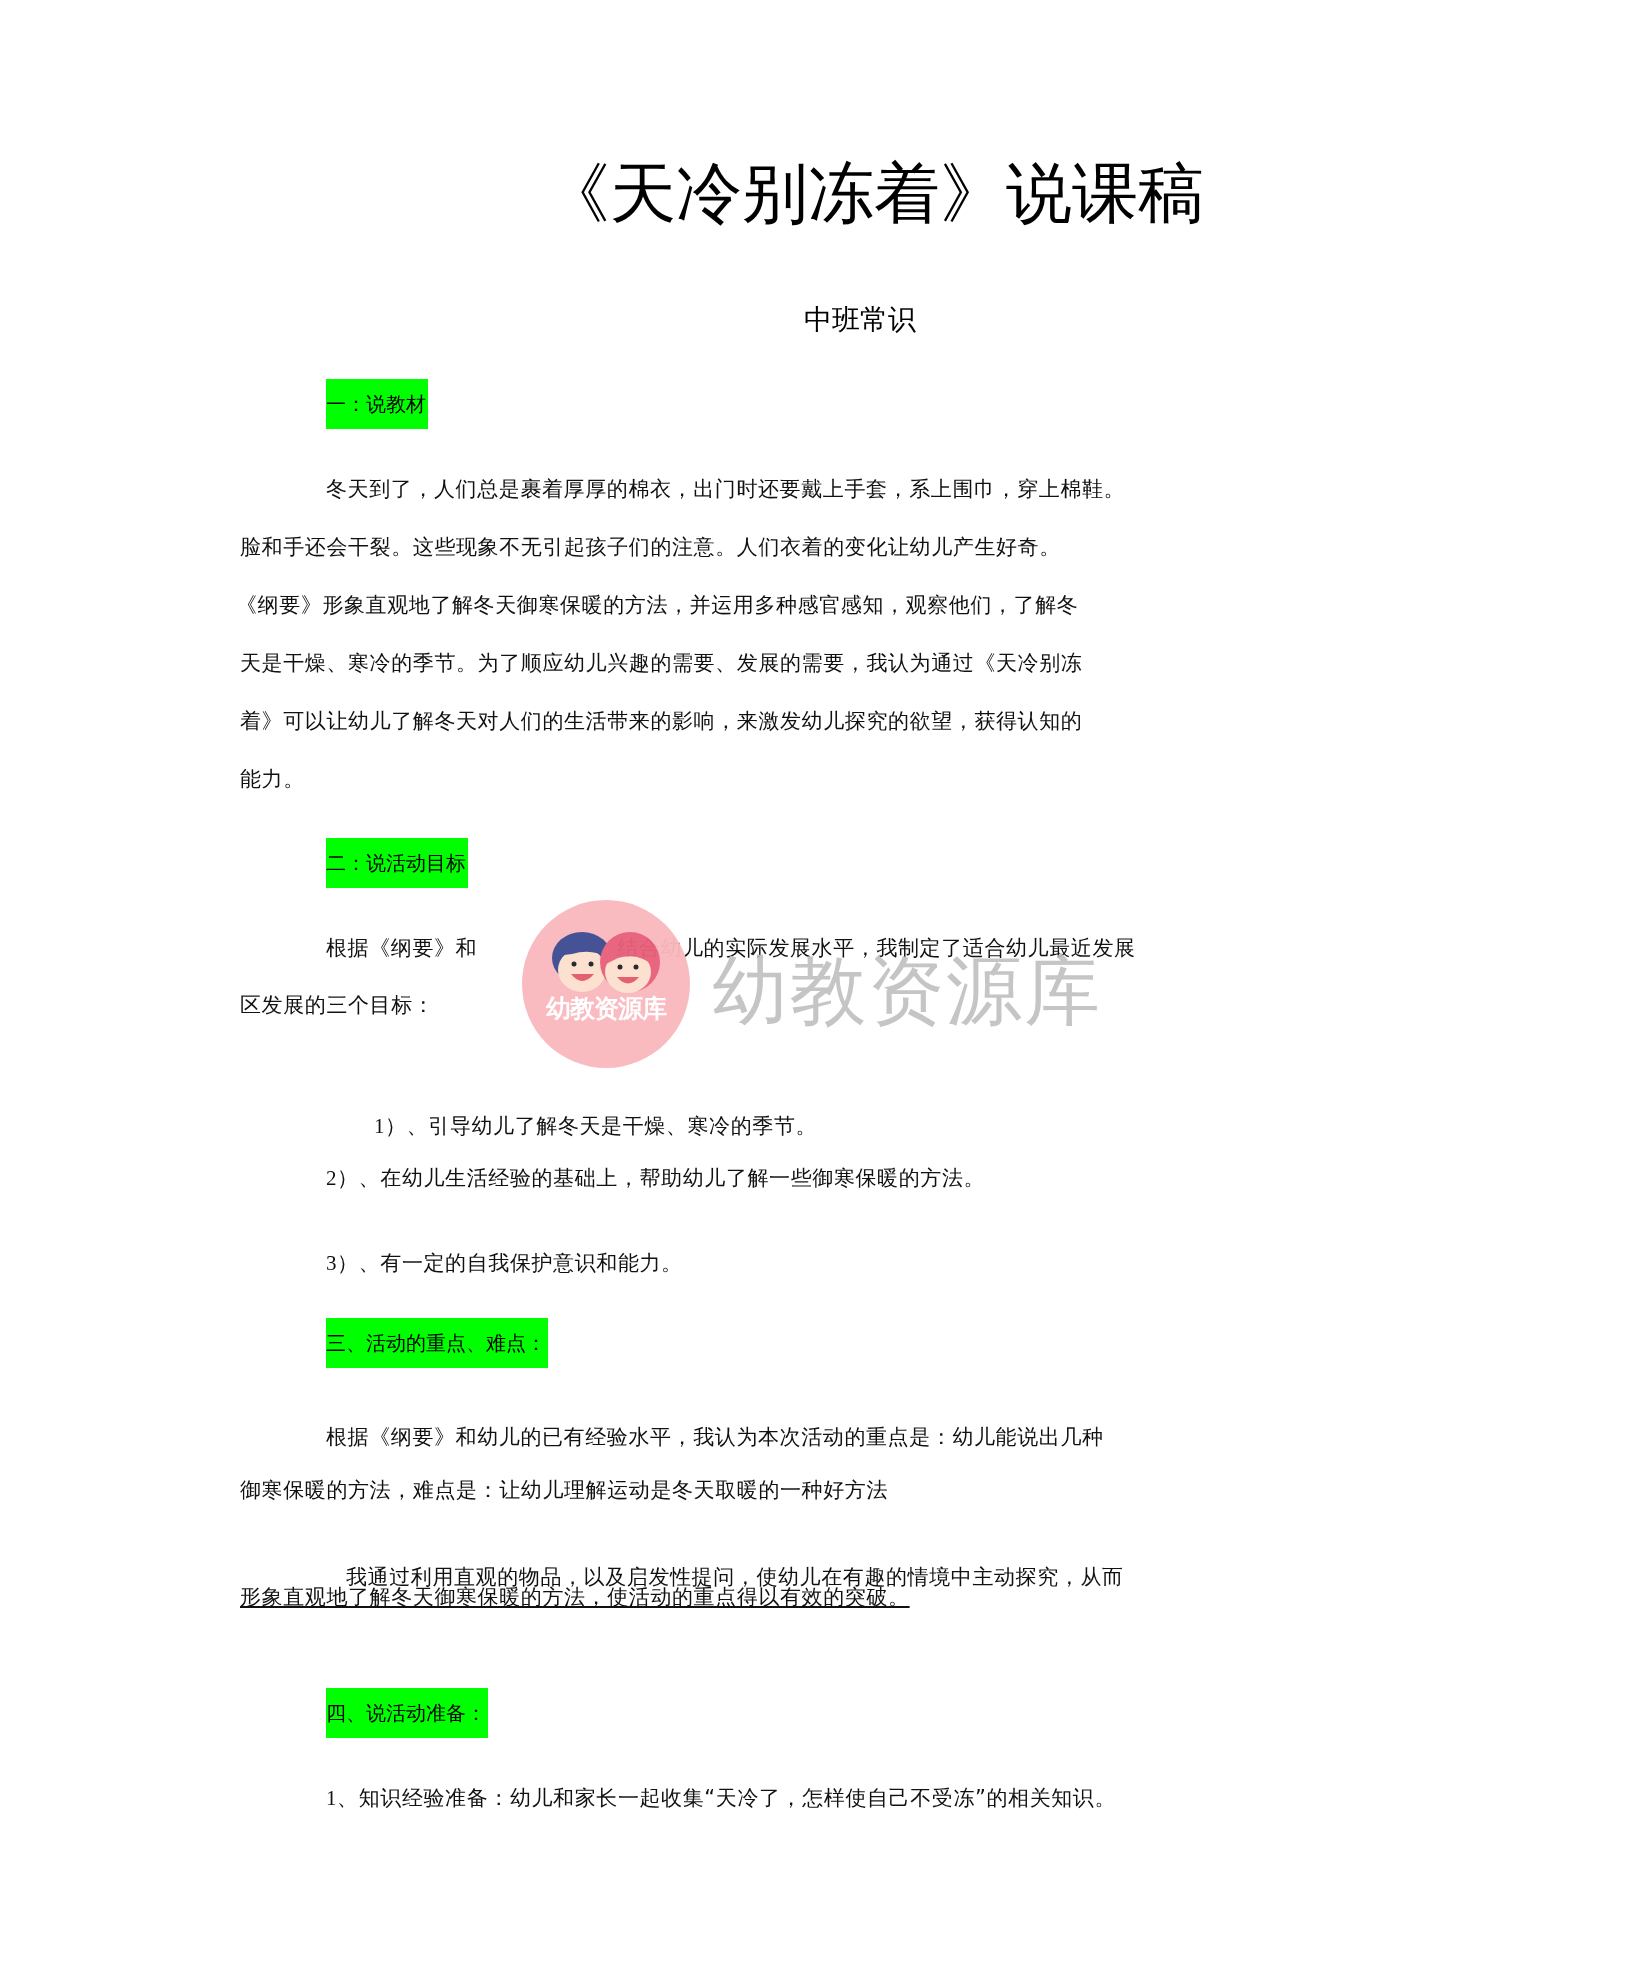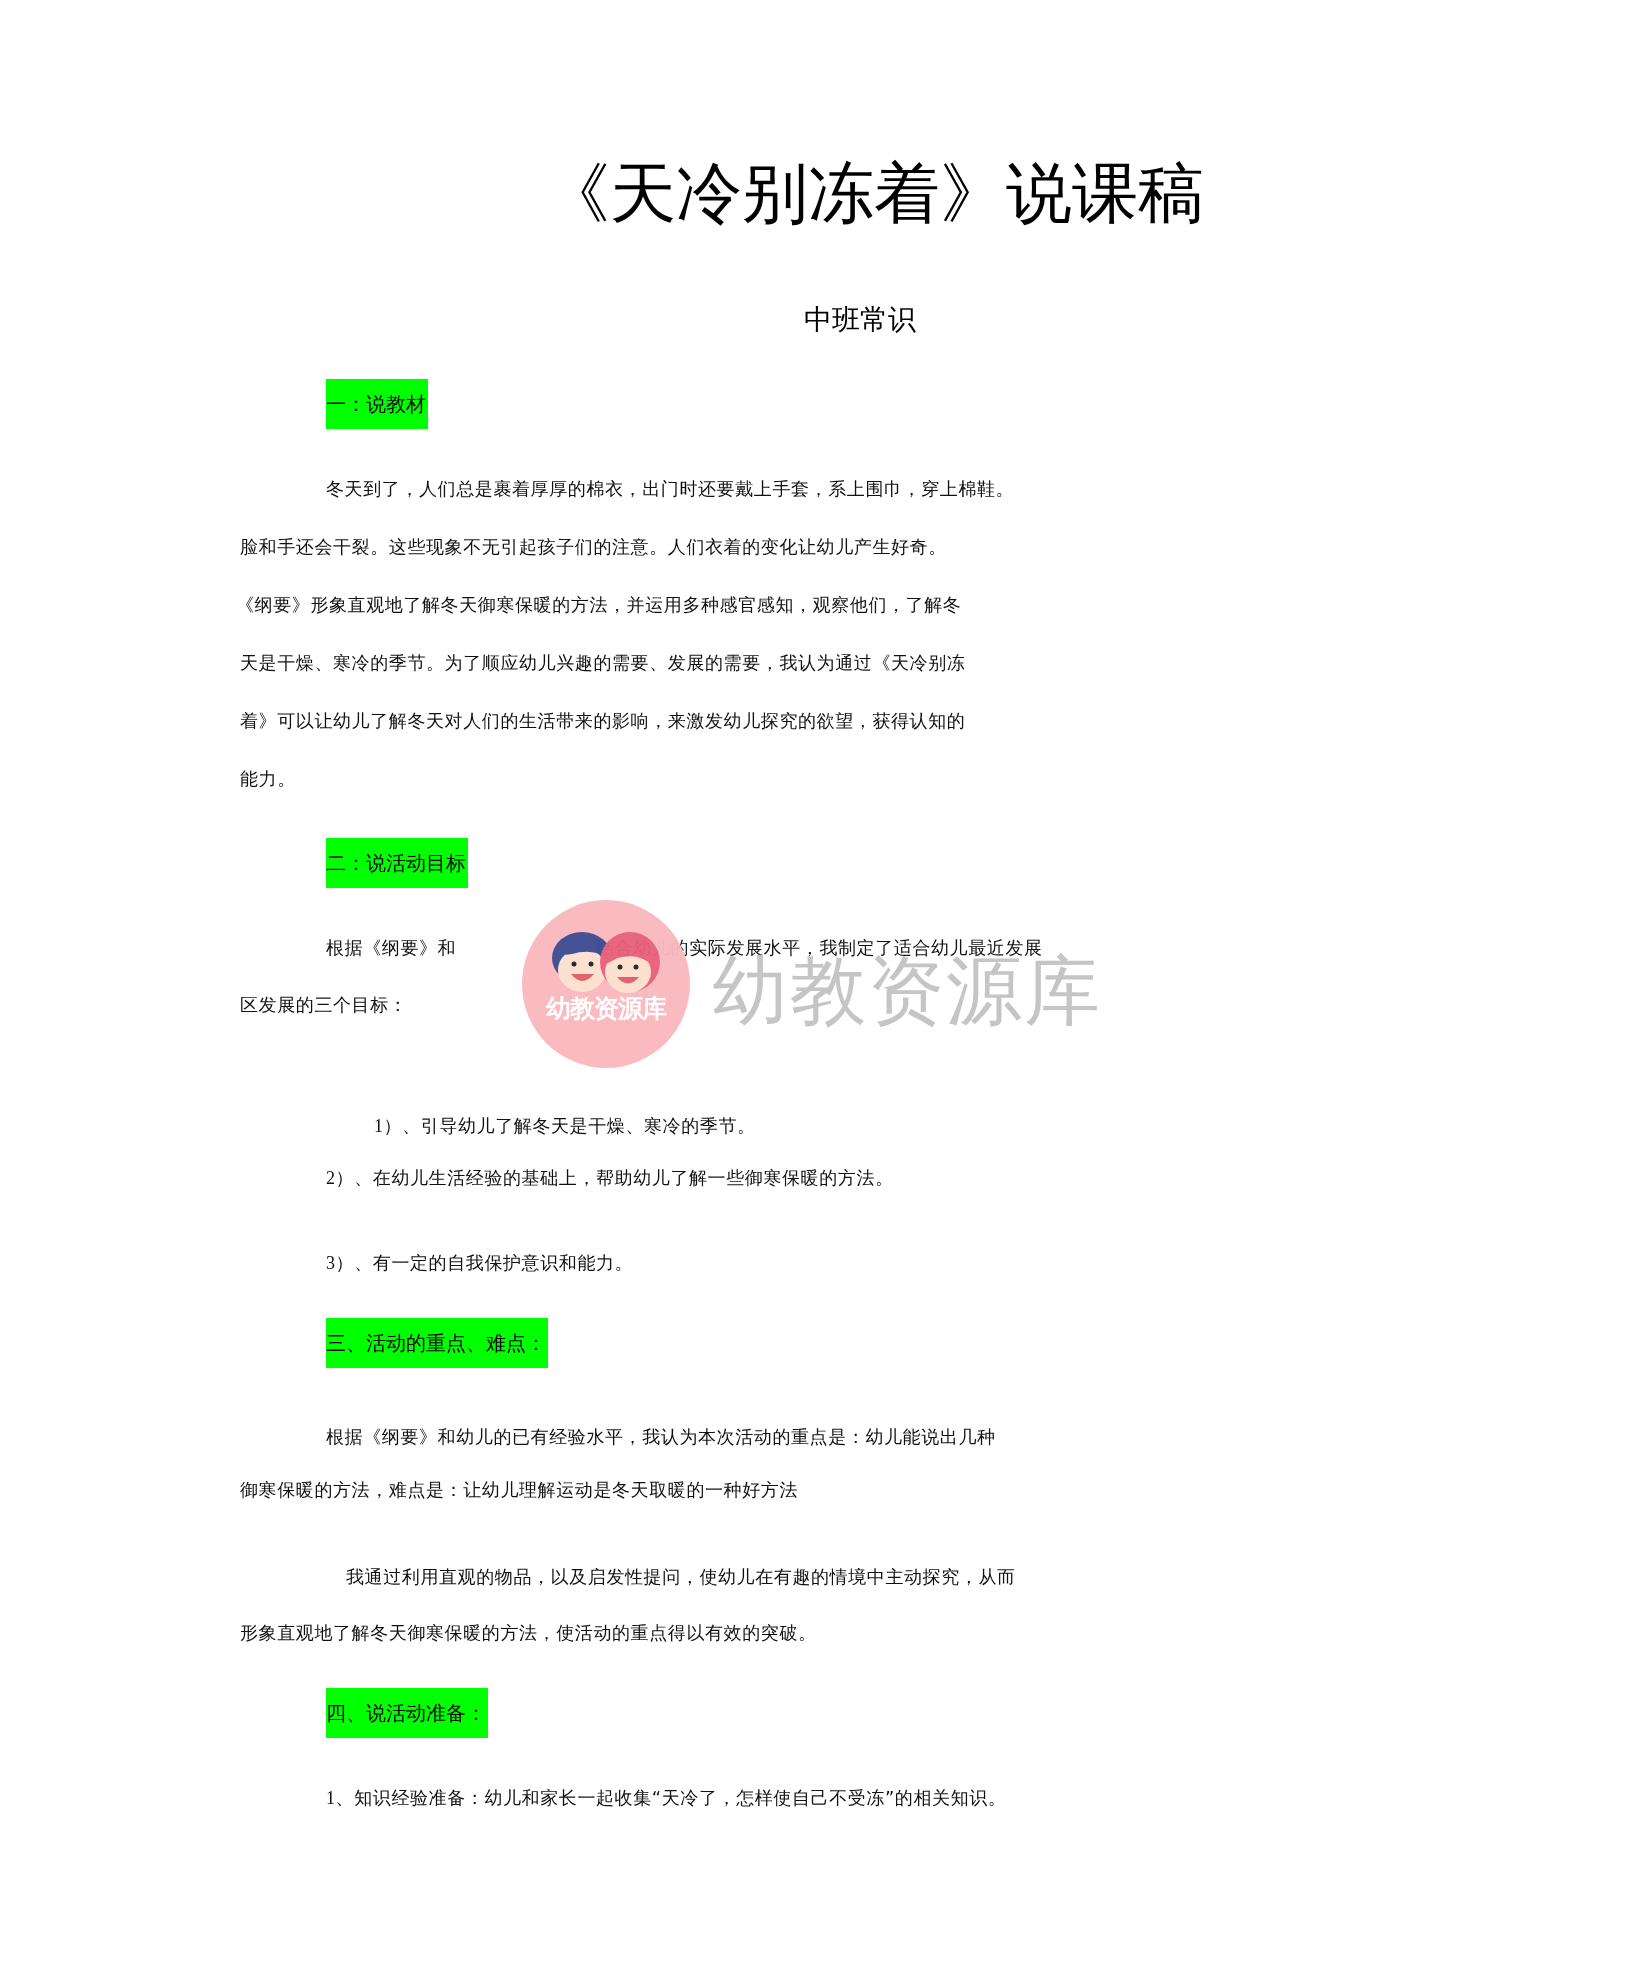--- a/index.html
+++ b/index.html
@@ -51,21 +51,21 @@
       height: 50px;
       line-height: 50px;
       background: #00ff00;
       font-size: 20px;
       color: #000000;
       white-space: nowrap;
       padding-right: 2px;
     }
     .line {
       position: absolute;
-      font-size: 18px;
+      font-size: 21px;
       line-height: 40px;
       height: 40px;
       color: #111111;
       white-space: nowrap;
       letter-spacing: 0.6px;
     }
     .num {
       font-family: "Liberation Serif", "DejaVu Serif", serif;
     }
     .gap {
@@ -141,21 +141,21 @@
     <span class="num">2）</span><span>、在幼儿生活经验的基础上，帮助幼儿了解一些御寒保暖的方法。</span>
   </div>
   <div class="line" style="left:326px; top:1243px;">
     <span class="num">3）</span><span>、有一定的自我保护意识和能力。</span>
   </div>
 
   <div class="heading" style="top:1318px;">三、活动的重点、难点：</div>
   <div class="line" style="left:326px; top:1417px;">根据《纲要》和幼儿的已有经验水平，我认为本次活动的重点是：幼儿能说出几种</div>
   <div class="line" style="left:240px; top:1470px;">御寒保暖的方法，难点是：让幼儿理解运动是冬天取暖的一种好方法</div>
   <div class="line" style="left:326px; top:1557px;margin-left:20px;">我通过利用直观的物品，以及启发性提问，使幼儿在有趣的情境中主动探究，从而</div>
-  <div class="line" style="left:240px; top:1613px;">形象直观地了解冬天御寒保暖的方法，使活动的重点得以有效的突破。</div>
+  <div class="line" style="left:240px; top:1577px;text-decoration:underline;">形象直观地了解冬天御寒保暖的方法，使活动的重点得以有效的突破。</div>
 
   <div class="heading" style="top:1688px;">四、说活动准备：</div>
   <div class="line" style="left:326px; top:1778px;">
     <span class="num">1</span><span>、知识经验准备：幼儿和家长一起收集“天冷了，怎样使自己不受冻”的相关知识。</span>
   </div>
 
   <div class="wm-circle">
     <svg width="168" height="168" viewBox="0 0 168 168">
 
       <ellipse cx="60" cy="58" rx="30" ry="26" fill="#3f4c92"></ellipse>

